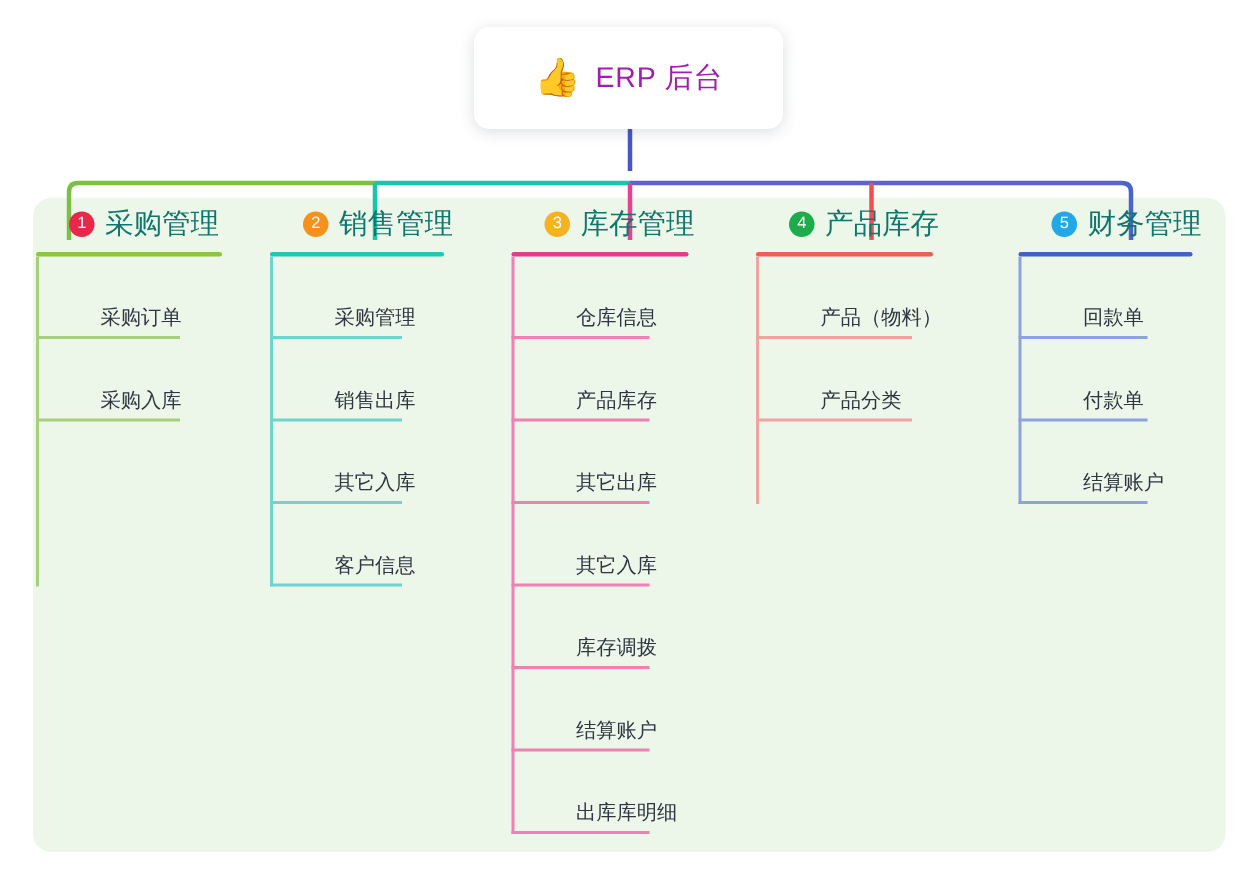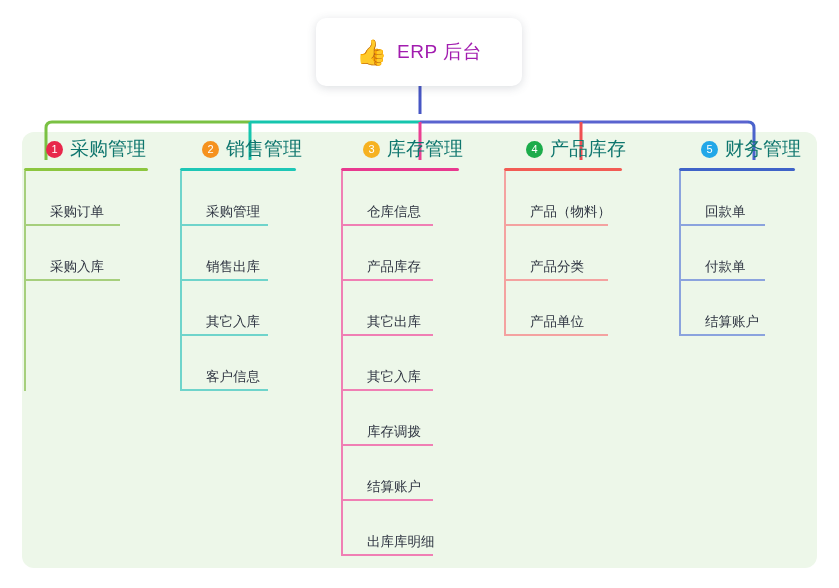--- a/index.html
+++ b/index.html
@@ -120,21 +120,21 @@
     left: 0;
     top: 0;
     width: 2px;
   }
   .leaf {
     position: relative;
     height: 55px;
     box-sizing: border-box;
     display: flex;
     align-items: flex-end;
-    padding-left: 26px;
+    padding-left: 43px;
   }
   .leaf-text {
     font-size: 13.5px;
     color: #2f3542;
     white-space: nowrap;
     padding-bottom: 5px;
   }
   .leaf-rule {
     position: absolute;
     left: 0;
@@ -265,24 +265,20 @@
         <div class="leaves">
           <div class="spine" style="background: rgb(244, 162, 160); height: 165px;"></div>
           <div class="leaf">
             <span class="leaf-text">产品（物料）</span>
             <div class="leaf-rule" style="width: 104px; background: rgb(244, 162, 160);"></div>
           </div>
           <div class="leaf">
             <span class="leaf-text">产品分类</span>
             <div class="leaf-rule" style="width: 104px; background: rgb(244, 162, 160);"></div>
           </div>
-          <div class="leaf">
-            <span class="leaf-text">产品单位</span>
-            <div class="leaf-rule" style="width: 104px; background: rgb(244, 162, 160);"></div>
-          </div>
         </div>
       </div>
       <div class="column" style="left: 657px; width: 160px;">
         <div class="col-header">
           <span class="badge" style="background: rgb(34, 167, 232);">5</span>
           <span class="col-title">财务管理</span>
         </div>
         <div class="col-rule" style="width: 116px; background: rgb(63, 99, 200);"></div>
         <div class="leaves">
           <div class="spine" style="background: rgb(139, 163, 222); height: 165px;"></div>

